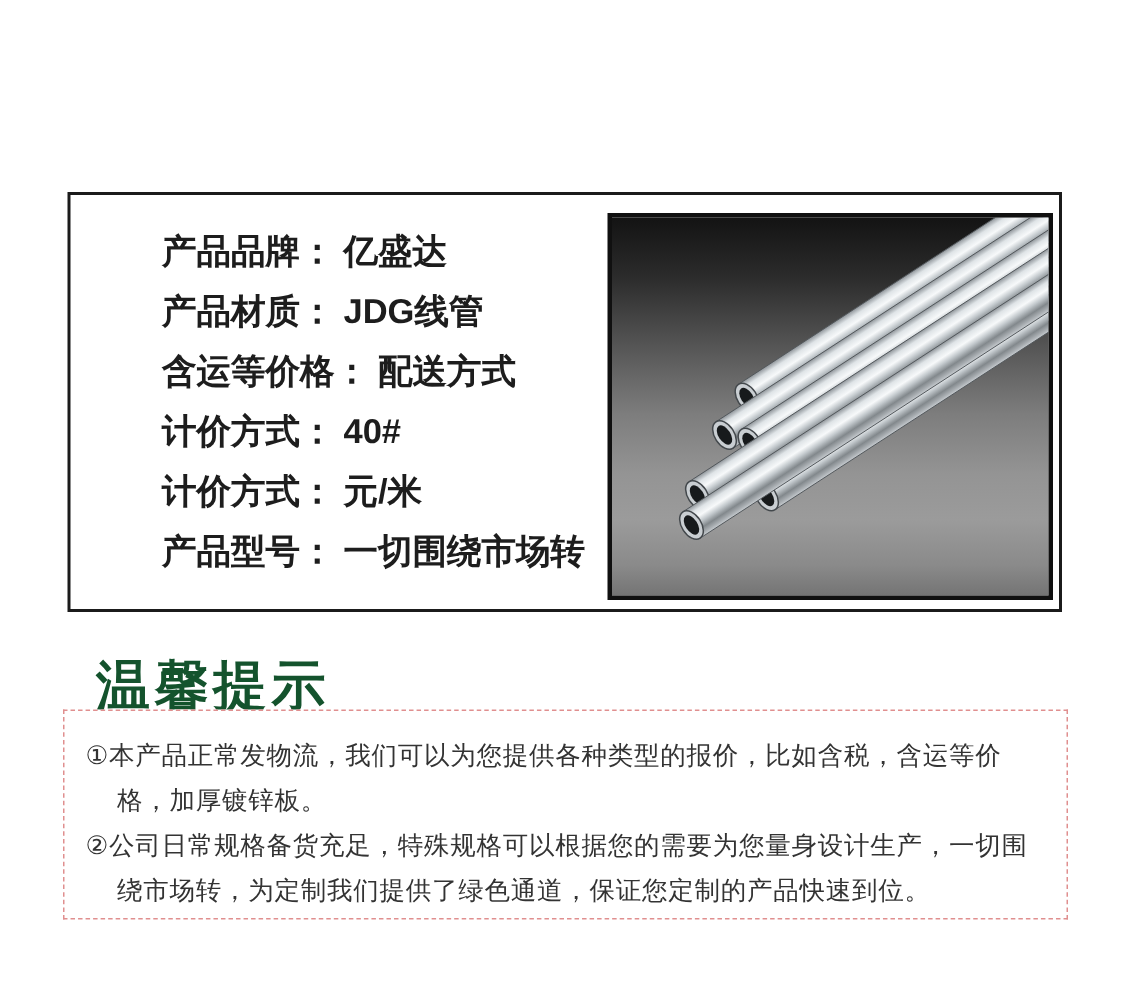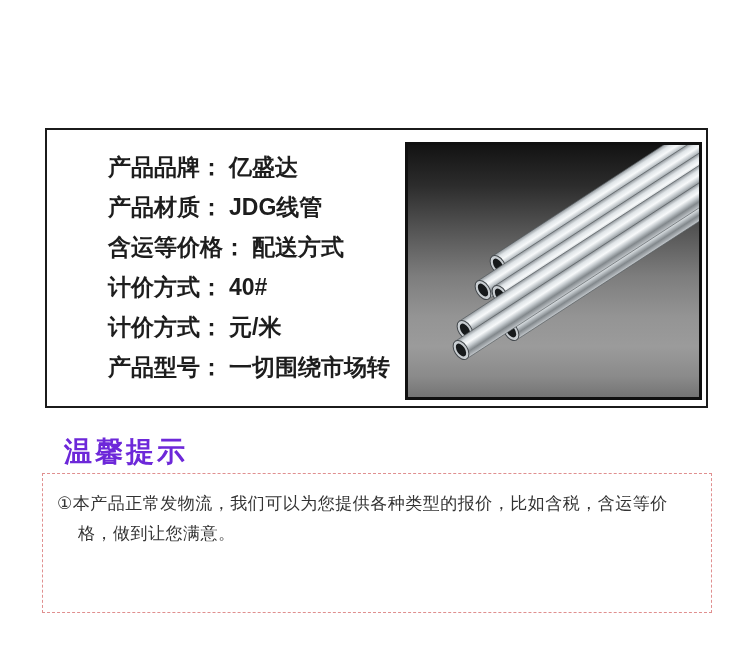--- a/index.html
+++ b/index.html
@@ -51,21 +51,21 @@
     background:linear-gradient(180deg,
       #131313 0%, #2c2c2c 16%, #555555 34%, #7d7d7d 52%,
       #949494 68%, #9b9b9b 80%, #8a8a8a 92%, #747474 100%);
     overflow:hidden;
   }
   .photo svg{display:block;width:100%;height:100%;}
 
   
   .tips-heading{
     position:absolute;left:64px;top:433px;margin:0;
-    font-size:28px;font-weight:bold;color:#6d28d9;letter-spacing:3px;
+    font-size:36px;font-weight:bold;color:#14532d;letter-spacing:3px;
     white-space:nowrap;
   }
   .notes-box{
     position:absolute;left:42px;top:473px;width:670px;height:140px;
     border:1px dashed #e08f8f;box-sizing:border-box;
     padding:15px 14px 0 14px;background:#ffffff;
   }
   .note{
     margin:0;font-size:17px;line-height:30px;color:#333333;
     padding-left:21px;text-indent:-21px;
@@ -164,16 +164,17 @@
           <ellipse cx="0" cy="0" rx="6.5" ry="10.5" fill="#c9ced2" stroke="#43484c" stroke-width="1"></ellipse>
           <ellipse cx="0" cy="0" rx="4" ry="7.2" fill="#171a1c"></ellipse>
         </g>
       </svg>
     </figure>
   </section>
 
   <h3 class="tips-heading">温馨提示</h3>
 
   <section class="notes-box">
-    <p class="note">①本产品正常发物流，我们可以为您提供各种类型的报价，比如含税，含运等价格，做到让您满意。</p>
+    <p class="note">①本产品正常发物流，我们可以为您提供各种类型的报价，比如含税，含运等价格，加厚镀锌板。</p>
+    <p class="note">②公司日常规格备货充足，特殊规格可以根据您的需要为您量身设计生产，一切围绕市场转，为定制我们提供了绿色通道，保证您定制的产品快速到位。</p>
   </section>
 
 </div>
 
 </body></html>

